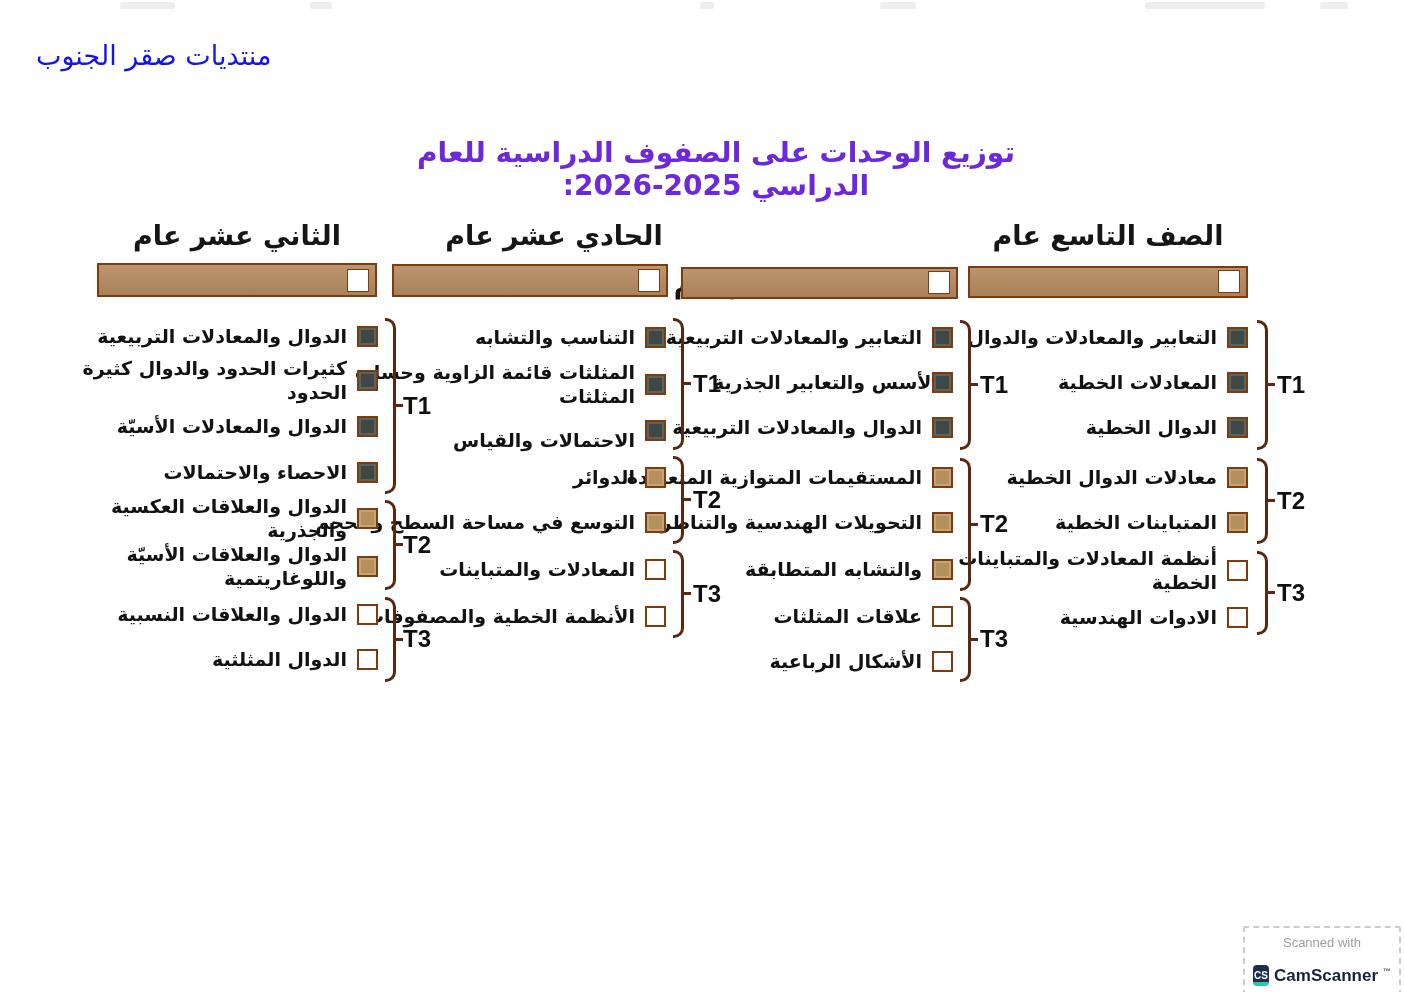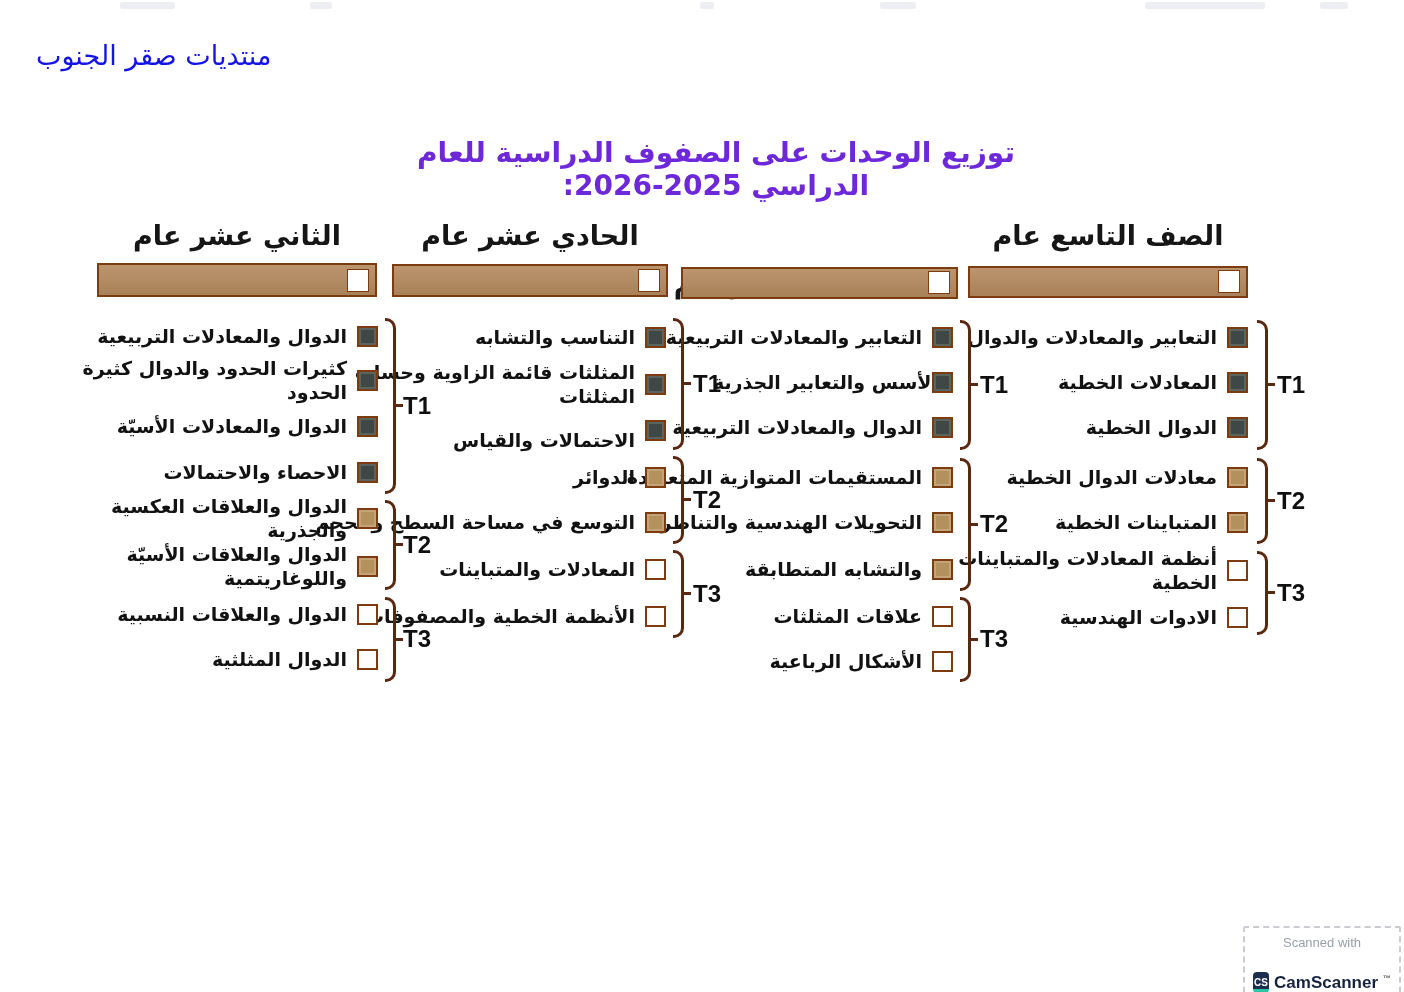--- a/index.html
+++ b/index.html
@@ -30,21 +30,21 @@
   .cb[data-state="tan"]{background:#b3905c;box-shadow:inset 0 0 0 2px #c4a579;}
   .cb[data-state="empty"]{background:#fefefe;}
 
   .bracket{position:absolute;width:11px;box-sizing:border-box;border:3px solid #5a2810;border-left:none;
            border-radius:0 10px 10px 0;}
   .bracket::after{content:"";position:absolute;right:-10px;top:50%;margin-top:-2px;width:10px;height:3px;background:#5a2810;}
   .tlabel{position:absolute;font-family:"Liberation Sans",sans-serif;font-size:24px;font-weight:600;color:#101010;}
 
   .scan-badge{position:absolute;left:1243px;top:926px;width:138px;border:2px dashed #c9ccd1;
               background:#fff;border-radius:2px;padding:7px 8px 8px;text-align:center;box-sizing:content-box;}
-  .scan-line1{font-family:"Liberation Sans",sans-serif;font-size:13px;color:#9aa0a6;margin-bottom:22px;}
+  .scan-line1{font-family:"Liberation Sans",sans-serif;font-size:13px;color:#9aa0a6;margin-bottom:15px;}
   .scan-line2{display:flex;align-items:center;justify-content:center;gap:5px;
               font-family:"Liberation Sans",sans-serif;font-size:17px;font-weight:bold;color:#16233f;}
   .cs-logo{display:inline-flex;align-items:center;justify-content:center;width:21px;height:21px;
            border-radius:4px;background:linear-gradient(to top,#2bc7a4 0 4px,#1d2e4e 4px);
            color:#fff;font-size:10px;font-weight:bold;}
   .tm{font-size:8px;color:#555;align-self:flex-start;margin-top:2px;}
 </style>
 </head>
 <body>
 
@@ -113,21 +113,21 @@
   <div class="unit-text" style="right:482px;top:649px;">الأشكال الرباعية</div>
   <div class="cb" style="left:932px;top:651px;" data-state="empty"></div>
 
   <div class="bracket" style="left:960px;top:320px;height:130px;"></div>
   <div class="tlabel" style="left:980px;top:371px;">T1</div>
   <div class="bracket" style="left:960px;top:458px;height:133px;"></div>
   <div class="tlabel" style="left:980px;top:510px;">T2</div>
   <div class="bracket" style="left:960px;top:597px;height:85px;"></div>
   <div class="tlabel" style="left:980px;top:625px;">T3</div>
 
-  <div class="col-header" style="left:392px;top:220px;width:276px;">الحادي عشر عام</div>
+  <div class="col-header" style="left:416px;top:220px;width:276px;">الحادي عشر عام</div>
   <div class="bar" style="left:392px;top:264px;width:276px;height:33px;">
     <span class="sq"></span>
   </div>
 
   <div class="unit-text" style="right:769px;top:325px;">التناسب والتشابه</div>
   <div class="cb" style="left:645px;top:327px;" data-state="dark"></div>
   <div class="unit-text" style="right:769px;top:360px;">المثلثات قائمة الزاوية وحساب
 المثلثات</div>
   <div class="cb" style="left:645px;top:374px;" data-state="dark"></div>
   <div class="unit-text" style="right:769px;top:418px;margin-top:10px;">الاحتمالات والقياس</div>

